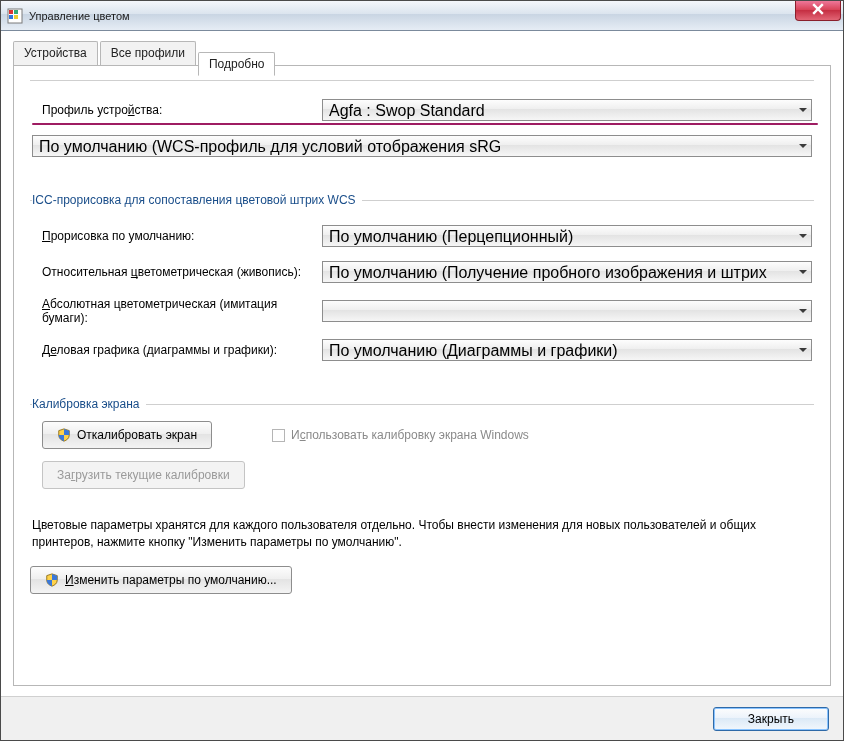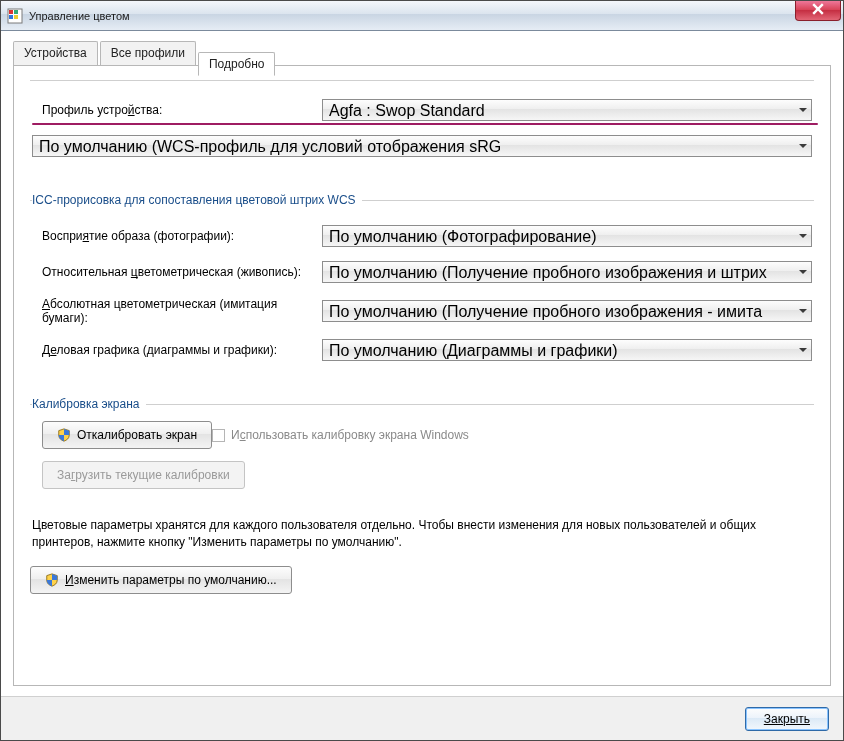--- a/index.html
+++ b/index.html
@@ -181,20 +181,21 @@
     color: #8a8a8a;
   }
   .checkbox {
     width: 13px; height: 13px;
     border: 1px solid #b5b5b5;
     background: #fff;
   }
   .calib-row {
     display: flex;
     align-items: center;
+    gap: 60px;
     padding-left: 10px;
     margin-bottom: 12px;
   }
   .bottom-text {
     margin: 10px 2px 14px 2px;
     line-height: 1.45;
     color: #000;
   }
   .footer {
     position: absolute;
@@ -205,22 +206,21 @@
     display: flex;
     align-items: center;
     justify-content: flex-end;
     padding: 0 14px;
   }
   .footer .btn.primary {
     border: 1px solid #2f6aa8;
     box-shadow: inset 0 0 0 1px #88c3ff;
     background: linear-gradient(to bottom, #fdfdfd 0%, #ecf3fb 45%, #dbe9f6 46%, #f2f7fc 100%);
     height: 24px;
-    padding: 0 18px;
-    text-decoration: underline;
+    padding: 0 34px;
   }
   .u { text-decoration: underline; text-decoration-skip-ink: none; }
 </style>
 </head>
 <body>
 
 <div class="window">
 
   <div class="titlebar">
     <span class="app-icon">
@@ -274,46 +274,45 @@
               <span class="arrow"></span>
             </div>
           </div>
         </div>
       </fieldset>
 
       
       <fieldset class="group">
         <legend>ICC-прорисовка для сопоставления цветовой штрих WCS</legend>
 
-
-        <div class="row">
-          <div class="label">Воспри<span class="u">я</span>тие образа (фотографии):</div>
-          <div class="control">
-            <div class="combo">
-              <span>По умолчанию (Фотографирование)</span>
-              <span class="arrow"></span>
-            </div>
-          </div>
-        </div>
+        <div class="row">
+          <div class="label"><span class="u">П</span>рорисовка по умолчанию:</div>
+          <div class="control">
+            <div class="combo">
+              <span>По умолчанию (Перцепционный)</span>
+              <span class="arrow"></span>
+            </div>
+          </div>
+        </div>
+
 
         <div class="row">
           <div class="label">Относительная <span class="u">ц</span>ветометрическая (живопись):</div>
           <div class="control">
             <div class="combo">
               <span>По умолчанию (Получение пробного изображения и штрих</span>
               <span class="arrow"></span>
             </div>
           </div>
         </div>
 
         <div class="row">
           <div class="label"><span class="u">А</span>бсолютная цветометрическая (имитация бумаги):</div>
           <div class="control">
             <div class="combo">
-              <span>По умолчанию (Получение пробного изображения - имита</span>
               <span class="arrow"></span>
             </div>
           </div>
         </div>
 
         <div class="row">
           <div class="label">Д<span class="u">е</span>ловая графика (диаграммы и графики):</div>
           <div class="control">
             <div class="combo">
               <span>По умолчанию (Диаграммы и графики)</span>

